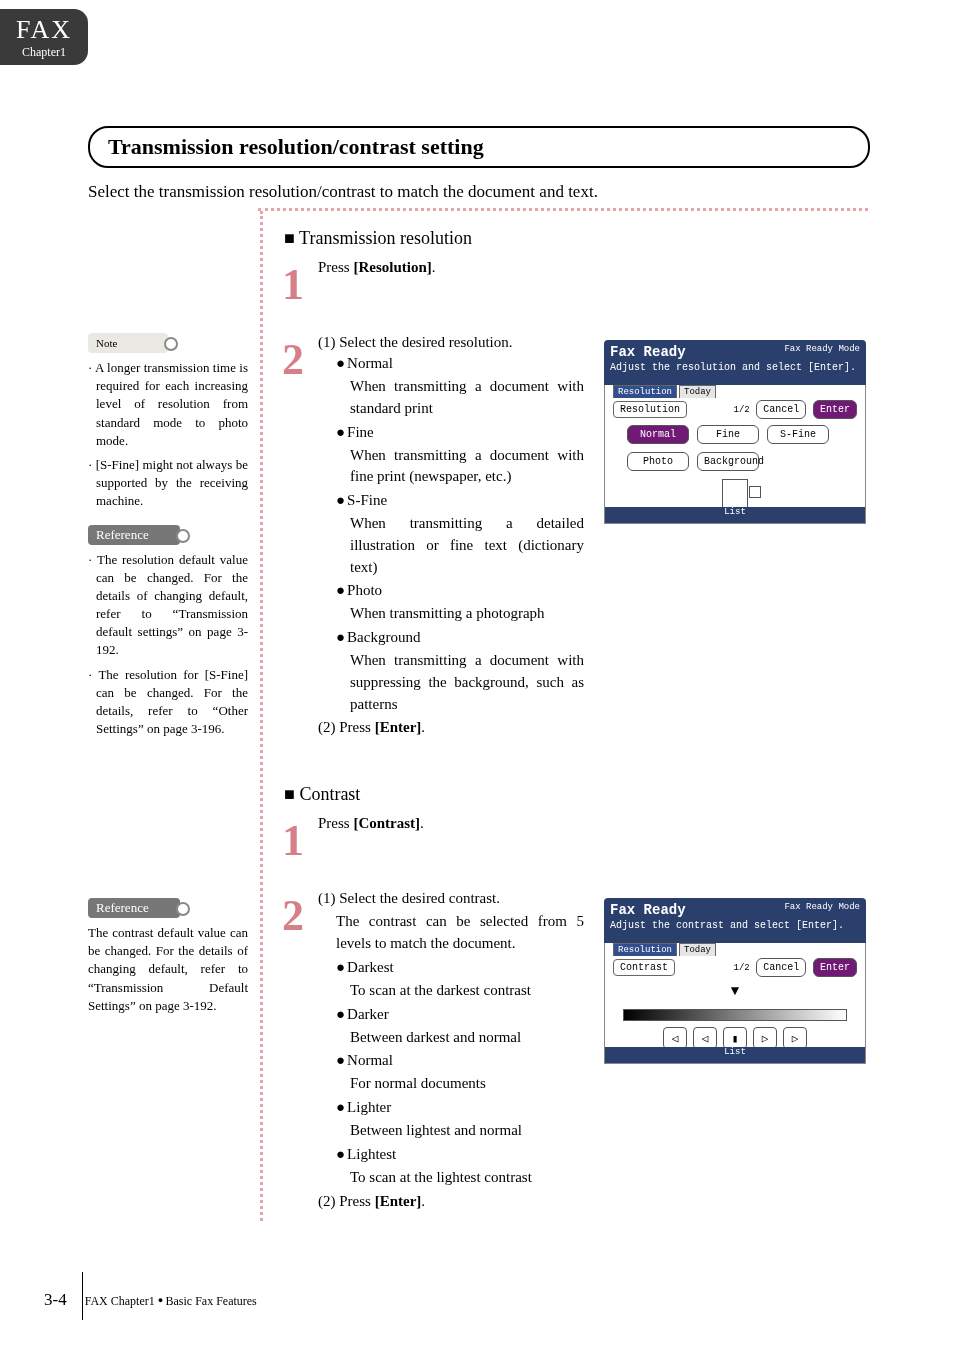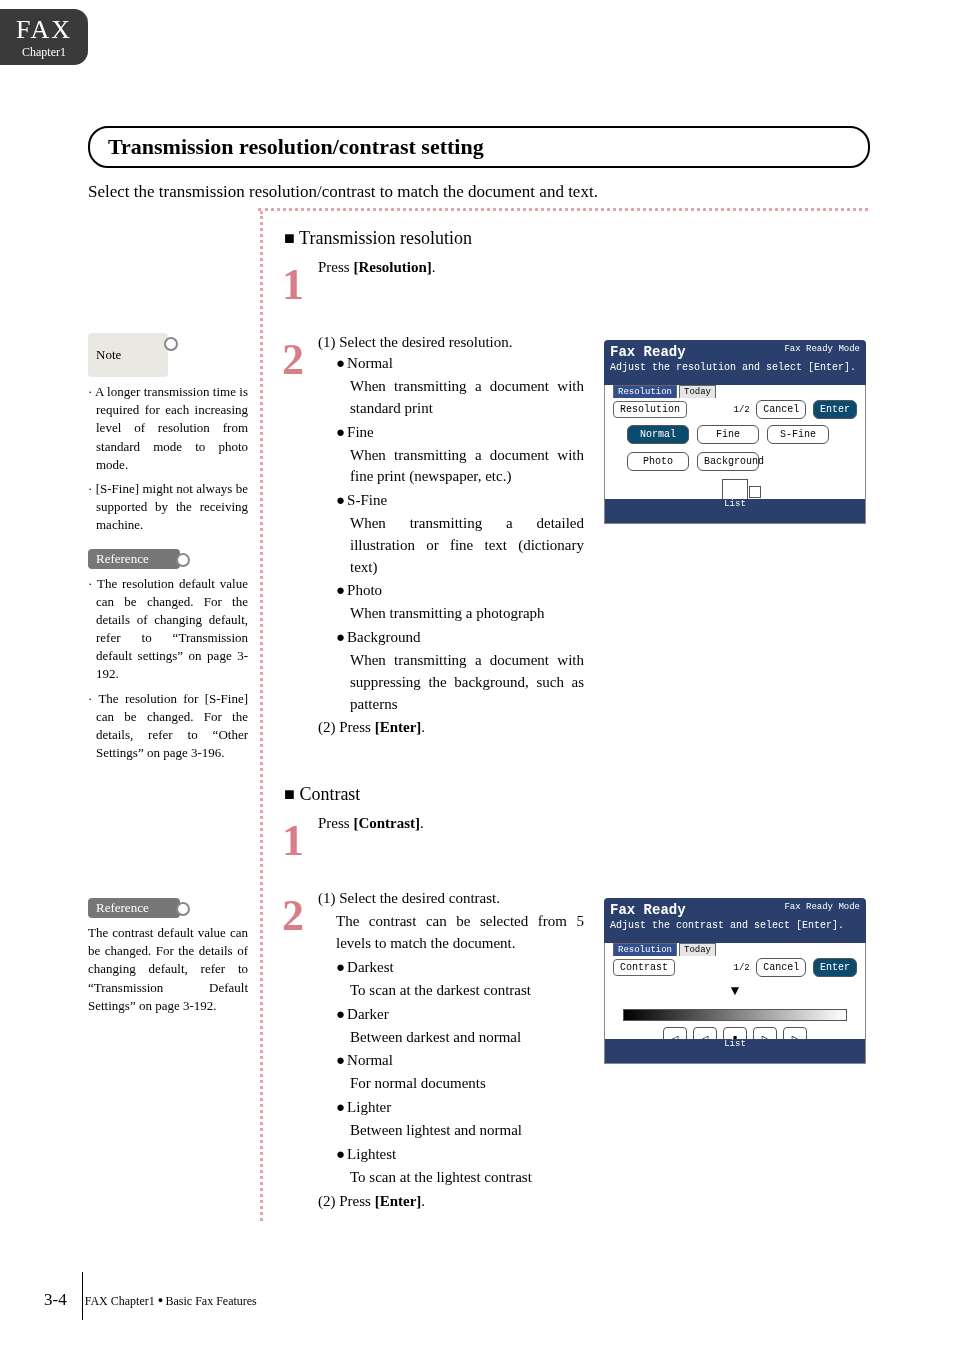--- a/index.html
+++ b/index.html
@@ -68,21 +68,21 @@
   .step { position: relative; padding-left: 34px; margin-top: 4px; }
   .step.pull { margin-top: 58px; }
   .step p { margin-bottom: 4px; }
   .item-list { padding-left: 18px; }
   .li-h { text-indent: -14px; padding-left: 14px; }
   .li-h::before { content: "●"; margin-right: 2px; }
   .li-d { padding-left: 14px; margin-bottom: 8px; line-height: 1.45; text-align: justify; }
   .press-line { margin-top: 0; }
   .note-box {
     background: #e9e8e2; border-radius: 4px;
-    padding: 14px 8px; width: 80px; font-size: 13px;
+    padding: 4px 8px; width: 80px; font-size: 11px;
     display: inline-block; position: relative;
   }
   .ref-box {
     background: #777; color: #fff; border-radius: 4px;
     padding: 2px 8px; width: 92px; font-size: 13px;
     display: inline-block; position: relative;
   }
   .pill-circ {
     position: absolute; right: -10px; top: 4px;
     width: 14px; height: 14px; border-radius: 50%;
@@ -126,26 +126,26 @@
   .lcd .paramrow {
     display: flex; justify-content: space-between; align-items: center;
     margin: 2px 4px 6px 4px;
   }
   .lcd .param { border: 1px solid #666; border-radius: 4px; padding: 2px 6px; font-size: 10px; background:#fff;}
   .lcd .pager { font-size: 9px; }
   .lcd .btn {
     border: 1px solid #555; border-radius: 6px; padding: 3px 6px;
     font-size: 10px; display: inline-block; background: #fff;
   }
-  .lcd .btn.primary { background: #0c4a6e; color: #fff; }
+  .lcd .btn.primary { background: #701a75; color: #fff; }
   .lcd .btngrid { display: flex; gap: 8px; flex-wrap: wrap; margin-left: 18px; }
   .lcd .btngrid .btn { width: 62px; text-align: center; }
   .lcd .statusbar {
     position: absolute; left: 0; right: 0; bottom: 0;
-    height: 24px; background: #2b3f6d;
+    height: 16px; background: #2b3f6d;
     font-size: 9px; color:#fff; text-align:center;
   }
   .lcd .doc-icon {
     width: 26px; height: 30px; border: 1px solid #555; position: relative;
     margin: 8px auto 0 auto; background: #fff;
   }
   .lcd .doc-icon::after {
     content:""; position:absolute; right:-14px; top:6px; width:10px; height:10px;
     border:1px solid #555;
   }

